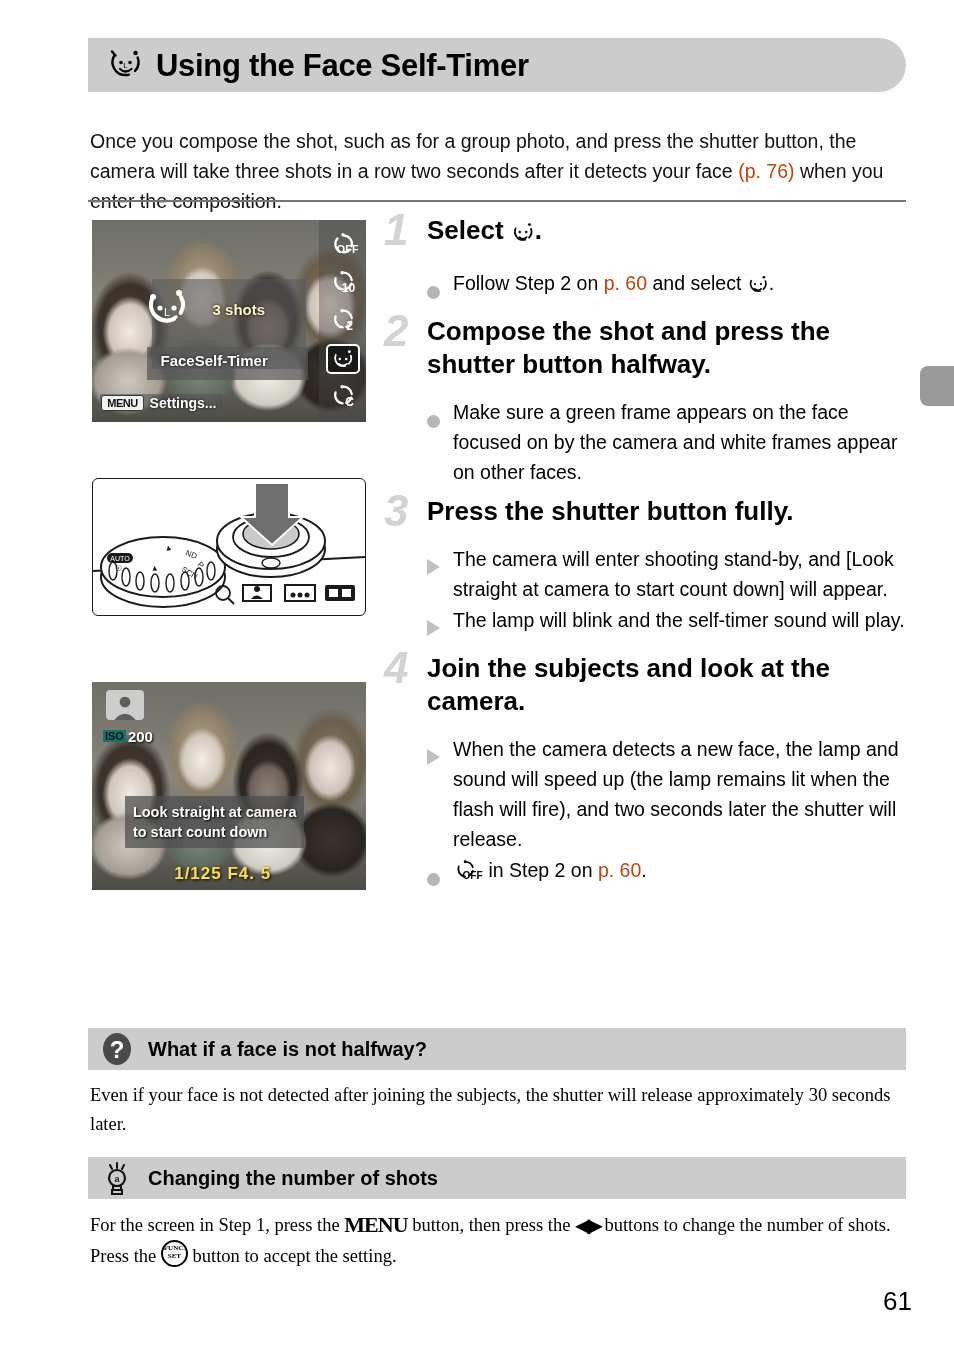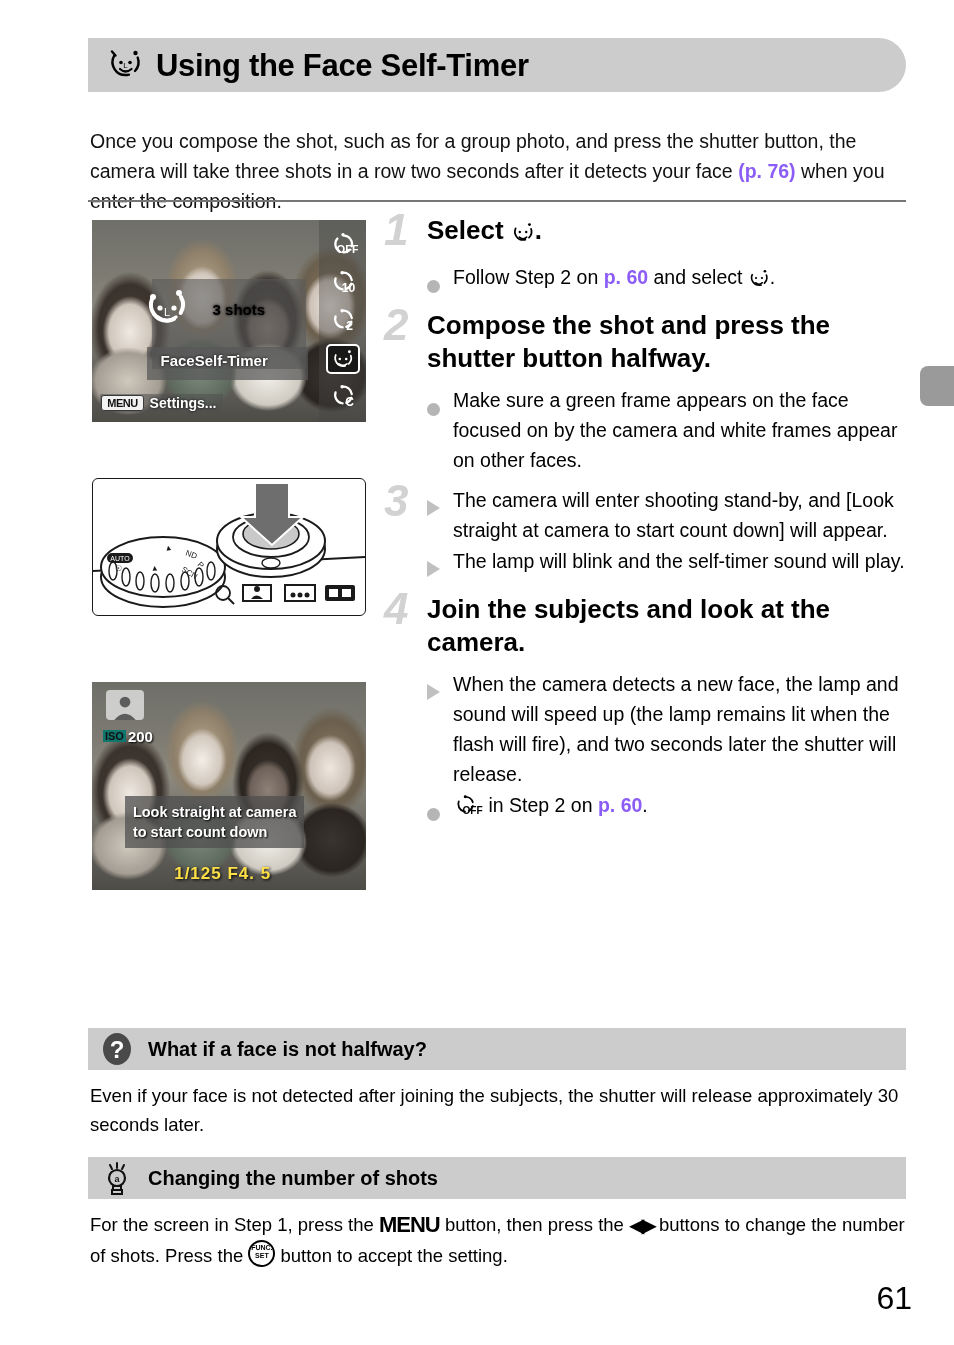--- a/index.html
+++ b/index.html
@@ -47,21 +47,21 @@
   
   .intro {
     position: absolute;
     left: 90px;
     top: 106px;
     width: 820px;
     font-size: 19.5px;
     line-height: 30px;
     color: #111111;
   }
-  .pageref { color: #8b5cf6; font-weight: bold; }
+  .pageref { color: #c2410c; }
 
   
   .divider {
     position: absolute;
     left: 88px;
     top: 200px;
     width: 818px;
     height: 2px;
     background: #767676;
   }
@@ -128,21 +128,21 @@
     left: 22%;
     top: 29%;
     width: 56%;
     height: 45%;
     background: rgba(90, 90, 90, 0.62);
   }
   .lcd-shots-text {
     position: absolute;
     left: 44%;
     top: 40%;
-    color: #000000;
+    color: #fef9c3;
     font-size: 15px;
     font-weight: bold;
     text-shadow: 0 0 3px #000;
     white-space: nowrap;
   }
   .lcd-mode-strip {
     position: absolute;
     left: 20%;
     top: 63%;
     width: 59%;
@@ -298,21 +298,21 @@
     font-style: italic;
     line-height: 1;
     user-select: none;
   }
   .step-title {
     margin-left: 42px;
     font-size: 26px;
     font-weight: bold;
     line-height: 33px;
   }
-  .bullets { margin-left: 42px; margin-top: 10px; }
+  .bullets { margin-left: 42px; margin-top: 16px; }
   .bullet {
     display: flex;
     font-size: 19.5px;
     line-height: 30px;
     margin-bottom: 1px;
   }
   .bullet .marker {
     flex: 0 0 26px;
     padding-top: 9px;
     box-sizing: border-box;
@@ -346,20 +346,21 @@
     padding-left: 12px;
   }
   .note-head .nh-icon { width: 34px; height: 34px; flex: 0 0 34px; margin-right: 14px; }
   .note-head .nh-title { font-size: 20px; font-weight: bold; }
   .note-body {
     position: absolute;
     left: 90px;
     width: 818px;
     font-size: 18.5px;
     line-height: 29px;
+    font-family: Liberation Serif, serif;
   }
   #note1-head { top: 1028px; }
   #note1-body { top: 1081px; }
   #note2-head { top: 1157px; }
   #note2-body { top: 1210px; }
 
   .inline-menu {
     font-size: 22px;
     font-weight: bold;
     letter-spacing: -1px;
@@ -388,21 +389,21 @@
     line-height: 8px;
   }
   .inline-func .f1 { top: 2px; }
   .inline-func .f2 { top: 10px; }
 
   
   .page-number {
     position: absolute;
     right: 42px;
     bottom: 28px;
-    font-size: 32px;
+    font-size: 26px;
     font-weight: normal;
   }
 </style>
 </head>
 <body>
 
 <div class="header-bar">
   <span class="header-icon">
     <svg viewBox="0 0 40 40" width="40" height="40" aria-hidden="true">
       <path d="M8 11 A13 13 0 1 0 31 11" fill="none" stroke="#000" stroke-width="2.4" stroke-linecap="round" stroke-dasharray="30 7 14 7"></path>
@@ -600,20 +601,21 @@
     <div class="bullets">
       <div class="bullet">
         <span class="marker"><span class="dot-marker"></span></span>
         <span class="btxt">Make sure a green frame appears on the face focused on by the camera and white frames appear on other faces.</span>
       </div>
     </div>
   </div>
 
   <div class="step">
     <div class="step-num">3</div>
+    <div class="step-title">Press the shutter button fully.</div>
     <div class="bullets">
       <div class="bullet">
         <span class="marker"><span class="tri-marker"></span></span>
         <span class="btxt">The camera will enter shooting stand-by, and [Look straight at camera to start count down] will appear.</span>
       </div>
       <div class="bullet">
         <span class="marker"><span class="tri-marker"></span></span>
         <span class="btxt">The lamp will blink and the self-timer sound will play.</span>
       </div>
     </div>

